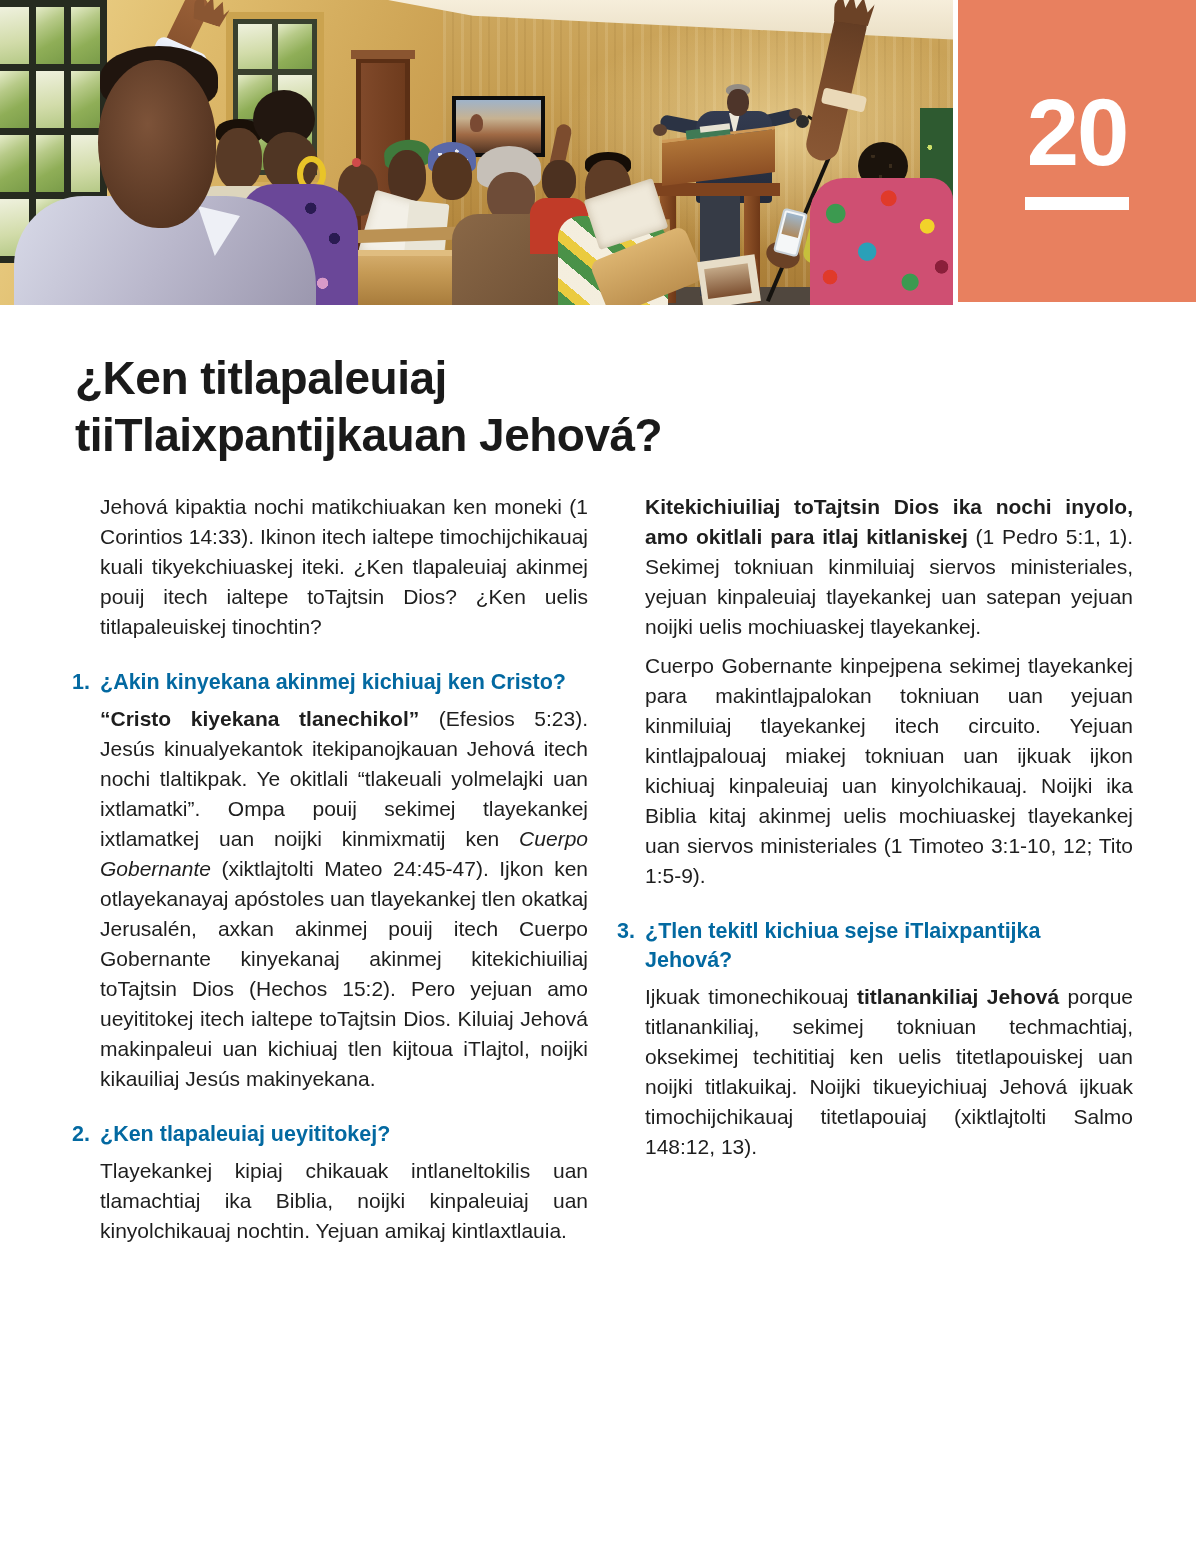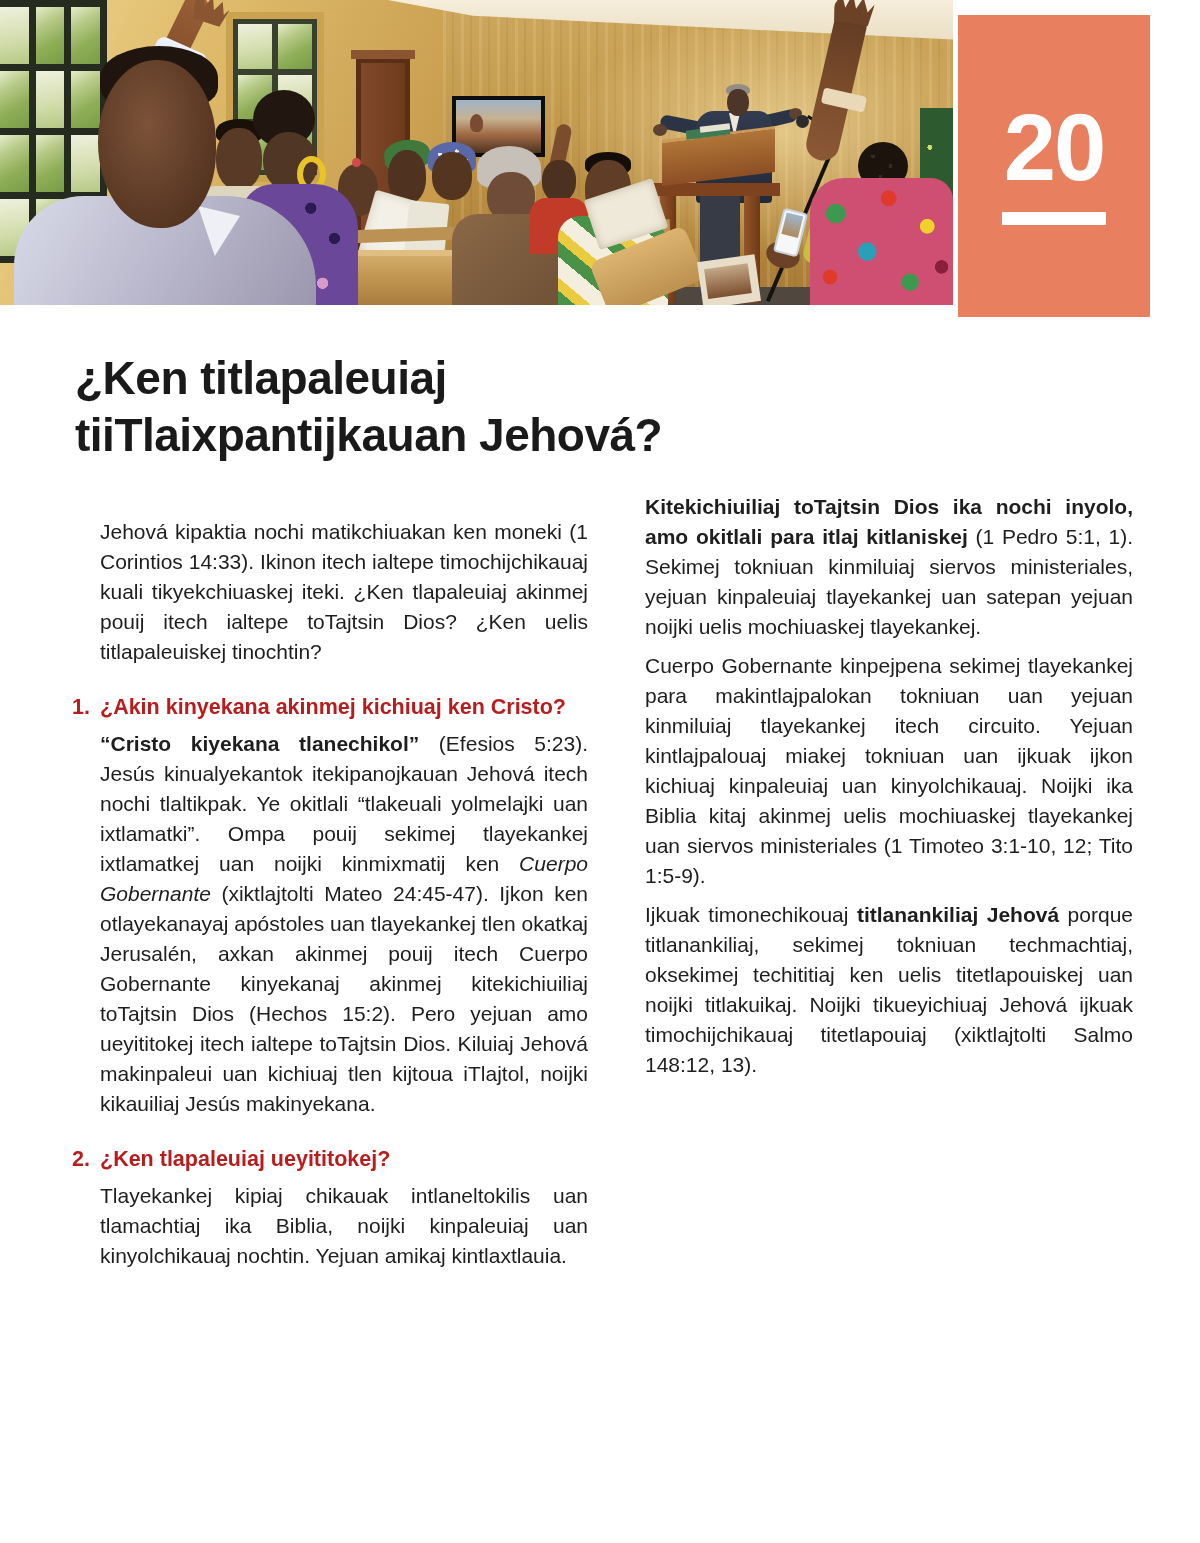--- a/index.html
+++ b/index.html
@@ -144,33 +144,33 @@
   .ph-paper3 { left:700px; top:258px; width:58px; height:47px; background:#e7ddc8; transform:rotate(-8deg); }
   .ph-paper3::after { content:''; position:absolute; left:6px; top:8px; width:44px; height:30px;
     background:linear-gradient(180deg,#c3a887,#7c4f30); }
   .ph-paper4 { left:840px; top:250px; width:58px; height:53px; background:#ded2ba; transform:rotate(6deg); }
   .ph-paper4::after { content:''; position:absolute; left:6px; top:8px; width:44px; height:34px;
     background:linear-gradient(180deg,#b59878,#6e452a); }
   .ph-bench2-post { left:868px; top:246px; width:24px; height:59px; background:#caa265; }
   .ph-bench2 { left:834px; top:284px; width:119px; height:21px; background:#c09050; border-top:5px solid #d8b478; box-sizing:border-box; }
 
   
-  .chapter-box { position:absolute; left:958px; top:15px; width:192px; height:302px; background:#E8805F; }
+  .chapter-box { position:absolute; left:958px; top:0; width:238px; height:302px; background:#E8805F; }
   .chapter-number { margin-top:86px; text-align:center; color:#ffffff; font-size:94px; line-height:94px;
     font-weight:700; letter-spacing:-2px; }
   .chapter-underline { width:104px; height:13px; background:#ffffff; margin:17px auto 0; }
 
   
   .title { position:absolute; left:75px; top:350px; width:750px; margin:0; color:#1a1a1a;
     font-size:46px; line-height:57px; font-weight:700; letter-spacing:-0.5px; }
   .col { position:absolute; top:492px; width:516px; color:#1e1e1e; font-size:21px; line-height:30px; }
-  .col-left { left:72px;margin-top:25px; }
+  .col-left { left:72px; }
   .col-right { left:617px; }
   .para { margin:0 0 9px 28px; text-align:justify; }
-  .q-head { font-size:21.5px; line-height:29px; font-weight:700; color:#b91c1c; margin:26px 0 7px 0;
+  .q-head { font-size:21.5px; line-height:29px; font-weight:700; color:#0369a1; margin:26px 0 7px 0;
     padding-left:28px; text-indent:-28px; }
   .q-num { display:inline-block; width:28px; text-indent:0; }
   .para b { font-weight:700; }
   .para i { font-style:italic; }
 </style>
 </head>
 <body>
 
 <div class="page">
 
@@ -302,16 +302,17 @@
     <p class="para"><b>“Cristo kiyekana tlanechikol”</b><span> (Efesios 5:23). Jesús kinualyekantok itekipanojkauan Jehová itech nochi tlaltikpak. Ye okitlali “tlakeuali yolmelajki uan ixtlamatki”. Ompa pouij sekimej tlayekankej ixtlamatkej uan noijki kinmixmatij ken </span><i>Cuerpo Gobernante</i><span> (xiktlajtolti Mateo 24:45-47). Ijkon ken otlayekanayaj apóstoles uan tlayekankej tlen okatkaj Jerusalén, axkan akinmej pouij itech Cuerpo Gobernante kinyekanaj akinmej kitekichiuiliaj toTajtsin Dios (Hechos 15:2). Pero yejuan amo ueyititokej itech ialtepe toTajtsin Dios. Kiluiaj Jehová makinpaleui uan kichiuaj tlen kijtoua iTlajtol, noijki kikauiliaj Jesús makinyekana.</span></p>
 
     <h2 class="q-head"><span class="q-num">2.</span><span>¿Ken tlapaleuiaj ueyititokej?</span></h2>
     <p class="para">Tlayekankej kipiaj chikauak intlaneltokilis uan tlamachtiaj ika Biblia, noijki kinpaleuiaj uan kinyolchikauaj nochtin. Yejuan amikaj kintlaxtlauia.</p>
   </div>
 
   <div class="col col-right">
     <p class="para"><b>Kitekichiuiliaj toTajtsin Dios ika nochi inyolo, amo okitlali para itlaj kitlaniskej</b><span> (1 Pedro 5:1, 1). Sekimej tokniuan kinmiluiaj siervos ministeriales, yejuan kinpaleuiaj tlayekankej uan satepan yejuan noijki uelis mochiuaskej tlayekankej.</span></p>
     <p class="para">Cuerpo Gobernante kinpejpena sekimej tlayekankej para makintlajpalokan tokniuan uan yejuan kinmiluiaj tlayekankej itech circuito. Yejuan kintlajpalouaj miakej tokniuan uan ijkuak ijkon kichiuaj kinpaleuiaj uan kinyolchikauaj. Noijki ika Biblia kitaj akinmej uelis mochiuaskej tlayekankej uan siervos ministeriales (1 Timoteo 3:1-10, 12; Tito 1:5-9).</p>
 
+    <h2 class="q-head"><span class="q-num">3.</span><span>¿Tlen tekitl kichiua sejse iTlaixpantijka Jehová?</span></h2>
     <p class="para"><span>Ijkuak timonechikouaj </span><b>titlanankiliaj Jehová</b><span> porque titlanankiliaj, sekimej tokniuan techmachtiaj, oksekimej techititiaj ken uelis titetlapouiskej uan noijki titlakuikaj. Noijki tikueyichiuaj Jehová ijkuak timochijchikauaj titetlapouiaj (xiktlajtolti Salmo 148:12, 13).</span></p>
   </div>
 
 </div>
 
 </body></html>

